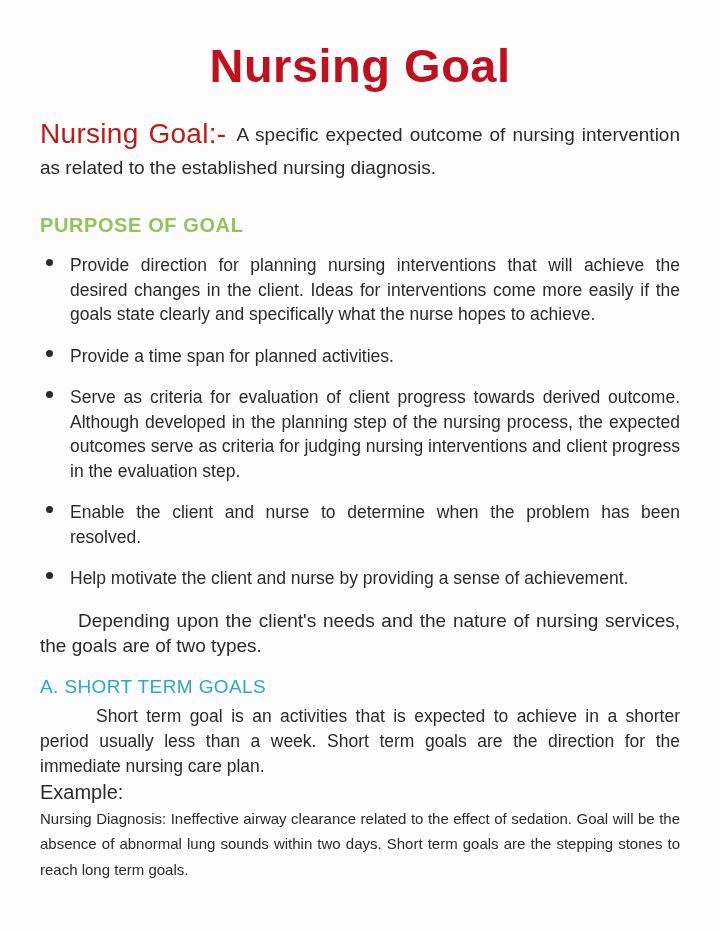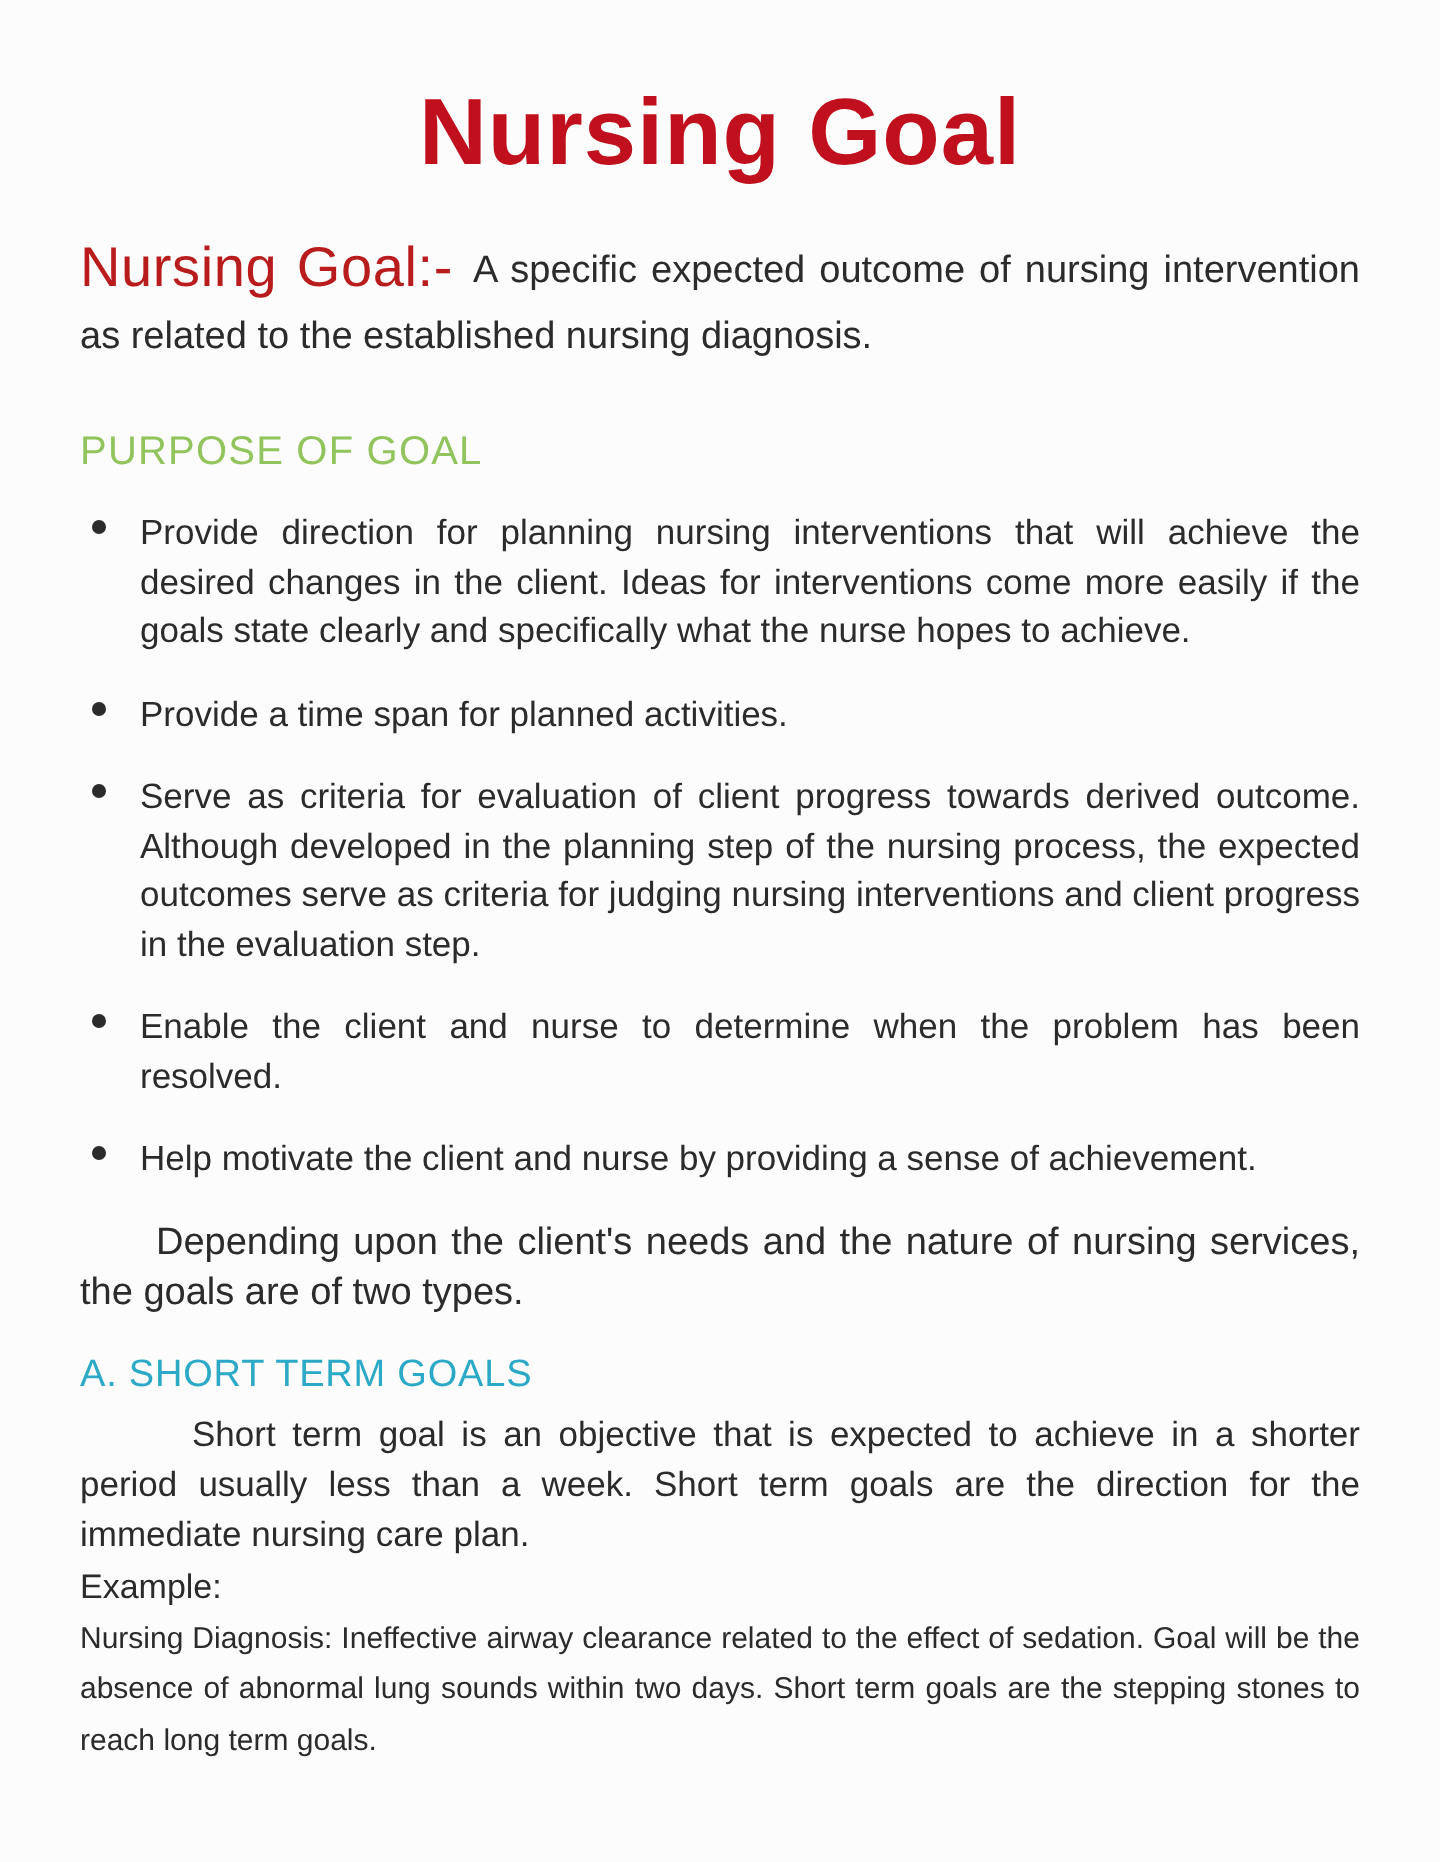--- a/index.html
+++ b/index.html
@@ -35,21 +35,21 @@
   }
   .definition .def-label {
     font-size: 28px;
     color: #b91c1c;
     margin-right: 10px;
     letter-spacing: 0.3px;
     vertical-align: -2px;
   }
   .section-heading {
     font-size: 20px;
-    font-weight: 400;
+    font-weight: 700;
     letter-spacing: 0.6px;
     color: #92c45e;
     margin: 30px 0 16px 0;
   }
   .purpose-list {
     list-style: none;
     margin: 0;
     padding: 0;
   }
   .purpose-list li {
@@ -92,21 +92,21 @@
   .short-term-para {
     margin: 0;
     font-size: 17.5px;
     line-height: 25px;
     text-align: justify;
     text-indent: 56px;
     color: #2b2b2b;
   }
   .example-label {
     margin: 1px 0 1px 0;
-    font-size: 17px;
+    font-size: 20px;
     line-height: 25px;
     color: #2b2b2b;
   }
   .example-para {
     margin: 0;
     font-size: 15px;
     line-height: 25.5px;
     text-align: justify;
     color: #2b2b2b;
   }
@@ -145,19 +145,19 @@
       <span class="bullet-dot"></span>
       <span>Help motivate the client and nurse by providing a sense of achievement.</span>
     </li>
   </ul>
 
 
   <p class="intro-para">Depending upon the client's needs and the nature of nursing services, the goals are of two types.</p>
 
   <h3 class="subsection-heading">A. SHORT TERM GOALS</h3>
 
-  <p class="short-term-para">Short term goal is an objective that is expected to achieve in a shorter period usually less than a week. Short term goals are the direction for the immediate nursing care plan.</p>
+  <p class="short-term-para">Short term goal is an activities that is expected to achieve in a shorter period usually less than a week. Short term goals are the direction for the immediate nursing care plan.</p>
 
   <p class="example-label">Example:</p>
 
   <p class="example-para">Nursing Diagnosis: Ineffective airway clearance related to the effect of sedation. Goal will be the absence of abnormal lung sounds within two days. Short term goals are the stepping stones to reach long term goals.</p>
 
 </div>
 
 </body></html>

